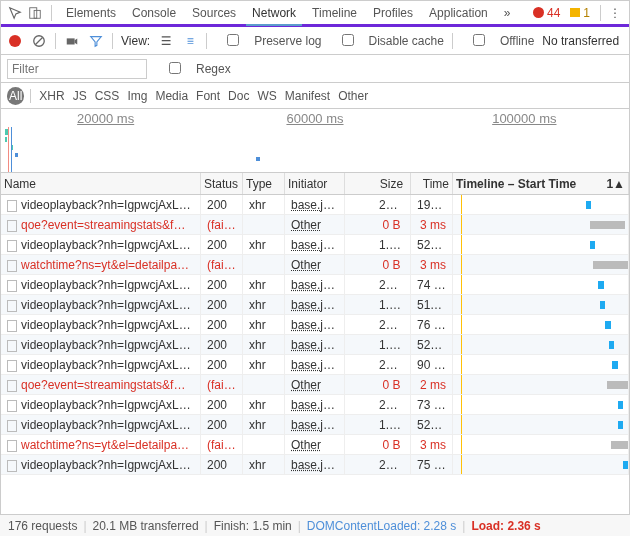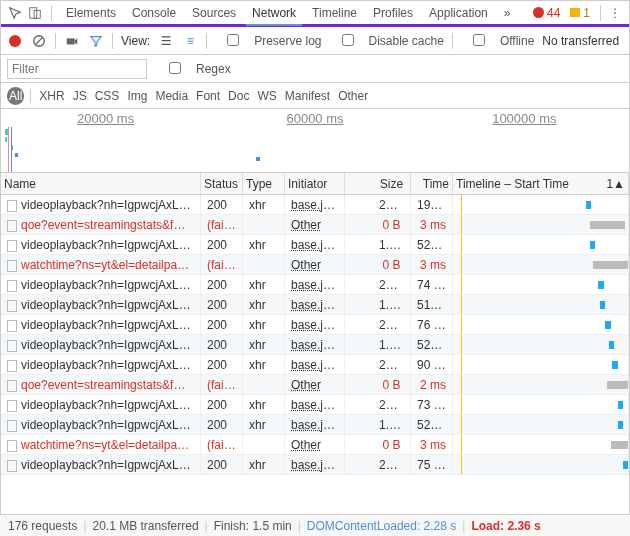--- a/index.html
+++ b/index.html
@@ -25,21 +25,21 @@
 .pill.active { background:#777; color:#fff; }
 .typebar .sep { width:1px; height:14px; background:#ccc; margin:0 2px; }
 .timeline { height:64px; border-bottom:1px solid #ccc; position:relative; background:#fff; }
 .ticks { display:flex; position:absolute; top:2px; left:0; right:0; }
 .tick { flex:1; color:#888; font-size:13px; text-align:center;text-decoration:underline; }
 .tl-body { position:absolute; top:18px; left:0; right:0; bottom:0; }
 .tl-body::before { content:""; position:absolute; left:7px; top:0; bottom:0; width:1px; background:#f28b82; }
 .tl-body::after { content:""; position:absolute; left:10px; top:0; bottom:0; width:1px; background:#4e8fd9; }
 .hdr { display:flex; height:22px; border-bottom:1px solid #ccc; background:#f7f7f7; }
 .hdr > div { border-right:1px solid #ddd; padding:0 3px; line-height:22px; color:#333; overflow:hidden; white-space:nowrap; }
-.c-name{width:200px;} .c-status{width:42px;} .c-type{width:42px;} .c-init{width:60px;} .c-size{width:38px; text-align:center;margin-left:28px;} .c-time{width:42px; text-align:right;} .c-tl{flex:1; position:relative;}
+.c-name{width:200px;} .c-status{width:42px;} .c-type{width:42px;} .c-init{width:60px;} .c-size{width:38px; text-align:center;margin-left:28px;} .c-time{width:42px; text-align:right;} .c-tl{flex:1; position:relative;font-weight:bold;}
 .rows { height:290px; overflow:hidden; }
 .row { display:flex; height:20px; border-bottom:1px solid #eee; }
 .row:nth-child(even){ background:#f5f8fb; }
 .row > div { border-right:1px solid #eee; padding:0 6px; line-height:20px; overflow:hidden; white-space:nowrap; text-overflow:ellipsis; }
 .row .c-init span { text-decoration:underline dotted; color:#333; }
 .row.fail .c-name, .row.fail .c-status, .row.fail .c-size, .row.fail .c-time { color:#d93025; }
 .row .fileico { display:inline-block; width:10px; height:12px; border:1px solid #bbb; margin-right:4px; vertical-align:middle; }
 .bar { position:absolute; height:8px; top:6px; background:#1eaaf1; }
 .bar.grey { background:#bbb; }
 .c-tl .vline { position:absolute; left:8px; top:0; bottom:0; width:1px; background:#ffc107; }

